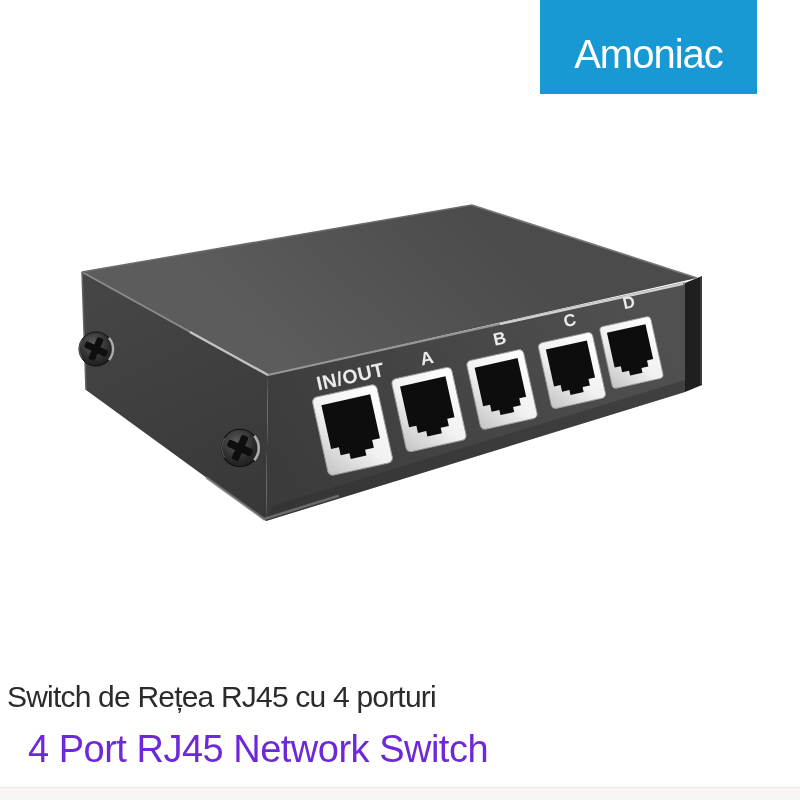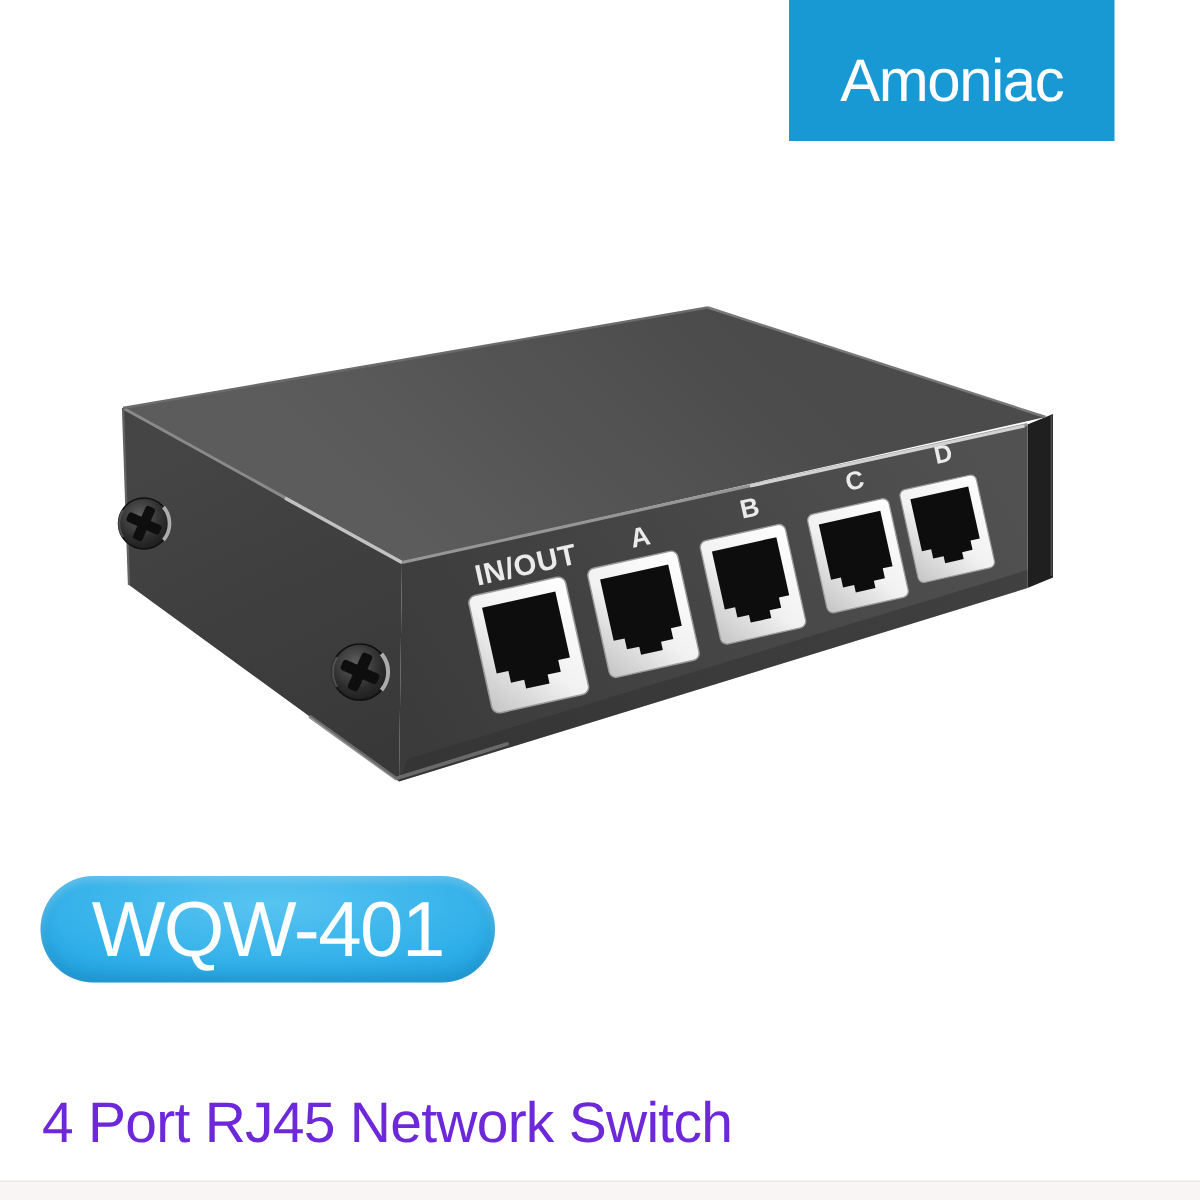--- a/index.html
+++ b/index.html
@@ -2,21 +2,21 @@
 <html><head>
 <meta charset="utf-8">
 <style>
   html,body{margin:0;padding:0;background:#fff;}
   .stage{
     position:relative;width:800px;height:800px;background:#ffffff;overflow:hidden;
     font-family:"Liberation Sans", sans-serif;
   }
   .stage svg{position:absolute;left:0;top:0;}
   .corner-badge{
-    position:absolute;left:526px;top:0;width:217px;height:94px;
+    position:absolute;left:540px;top:0;width:217px;height:94px;
     background:#1899d3;color:#fff;display:flex;flex-direction:column;
     align-items:center;justify-content:center;text-align:center;
     font-size:40px;line-height:42px;letter-spacing:-1px;padding-top:14px;box-sizing:border-box;
   }
   .model-pill{
     position:absolute;left:27px;top:584px;width:303px;height:71px;border-radius:36px;
     background:radial-gradient(120% 140% at 50% 26%, #58c4f1 0%, #2fafe9 45%, #149bd9 82%, #0f90cf 100%);
     box-shadow:inset 0 -5px 12px rgba(0,70,120,.22), inset 0 3px 6px rgba(255,255,255,.28);
     color:#fdfeff;display:flex;align-items:center;justify-content:center;
     font-size:52px;letter-spacing:-1px;
@@ -109,18 +109,18 @@
     <text class="plabel" transform="translate(428 364) rotate(-12.5)" font-size="18" text-anchor="middle">A</text>
     <text class="plabel" transform="translate(501 344.5) rotate(-12.5)" font-size="17.5" text-anchor="middle">B</text>
     <text class="plabel" transform="translate(571 326) rotate(-12.5)" font-size="17" text-anchor="middle">C</text>
     <text class="plabel" transform="translate(630 308) rotate(-12.5)" font-size="16.5" text-anchor="middle">D</text>
   </svg>
 
   <div class="corner-badge">
     <div>Amoniac</div>
   </div>
 
-  <div class="model-pill">WQW-401</div>
 
+  <div class="subtitle">Switch de Rețea RJ45 cu 4 porturi</div>
   <div class="title">4 Port RJ45 Network Switch</div>
 
   <div class="bottom-strip"></div>
 </div>
 
 </body></html>

